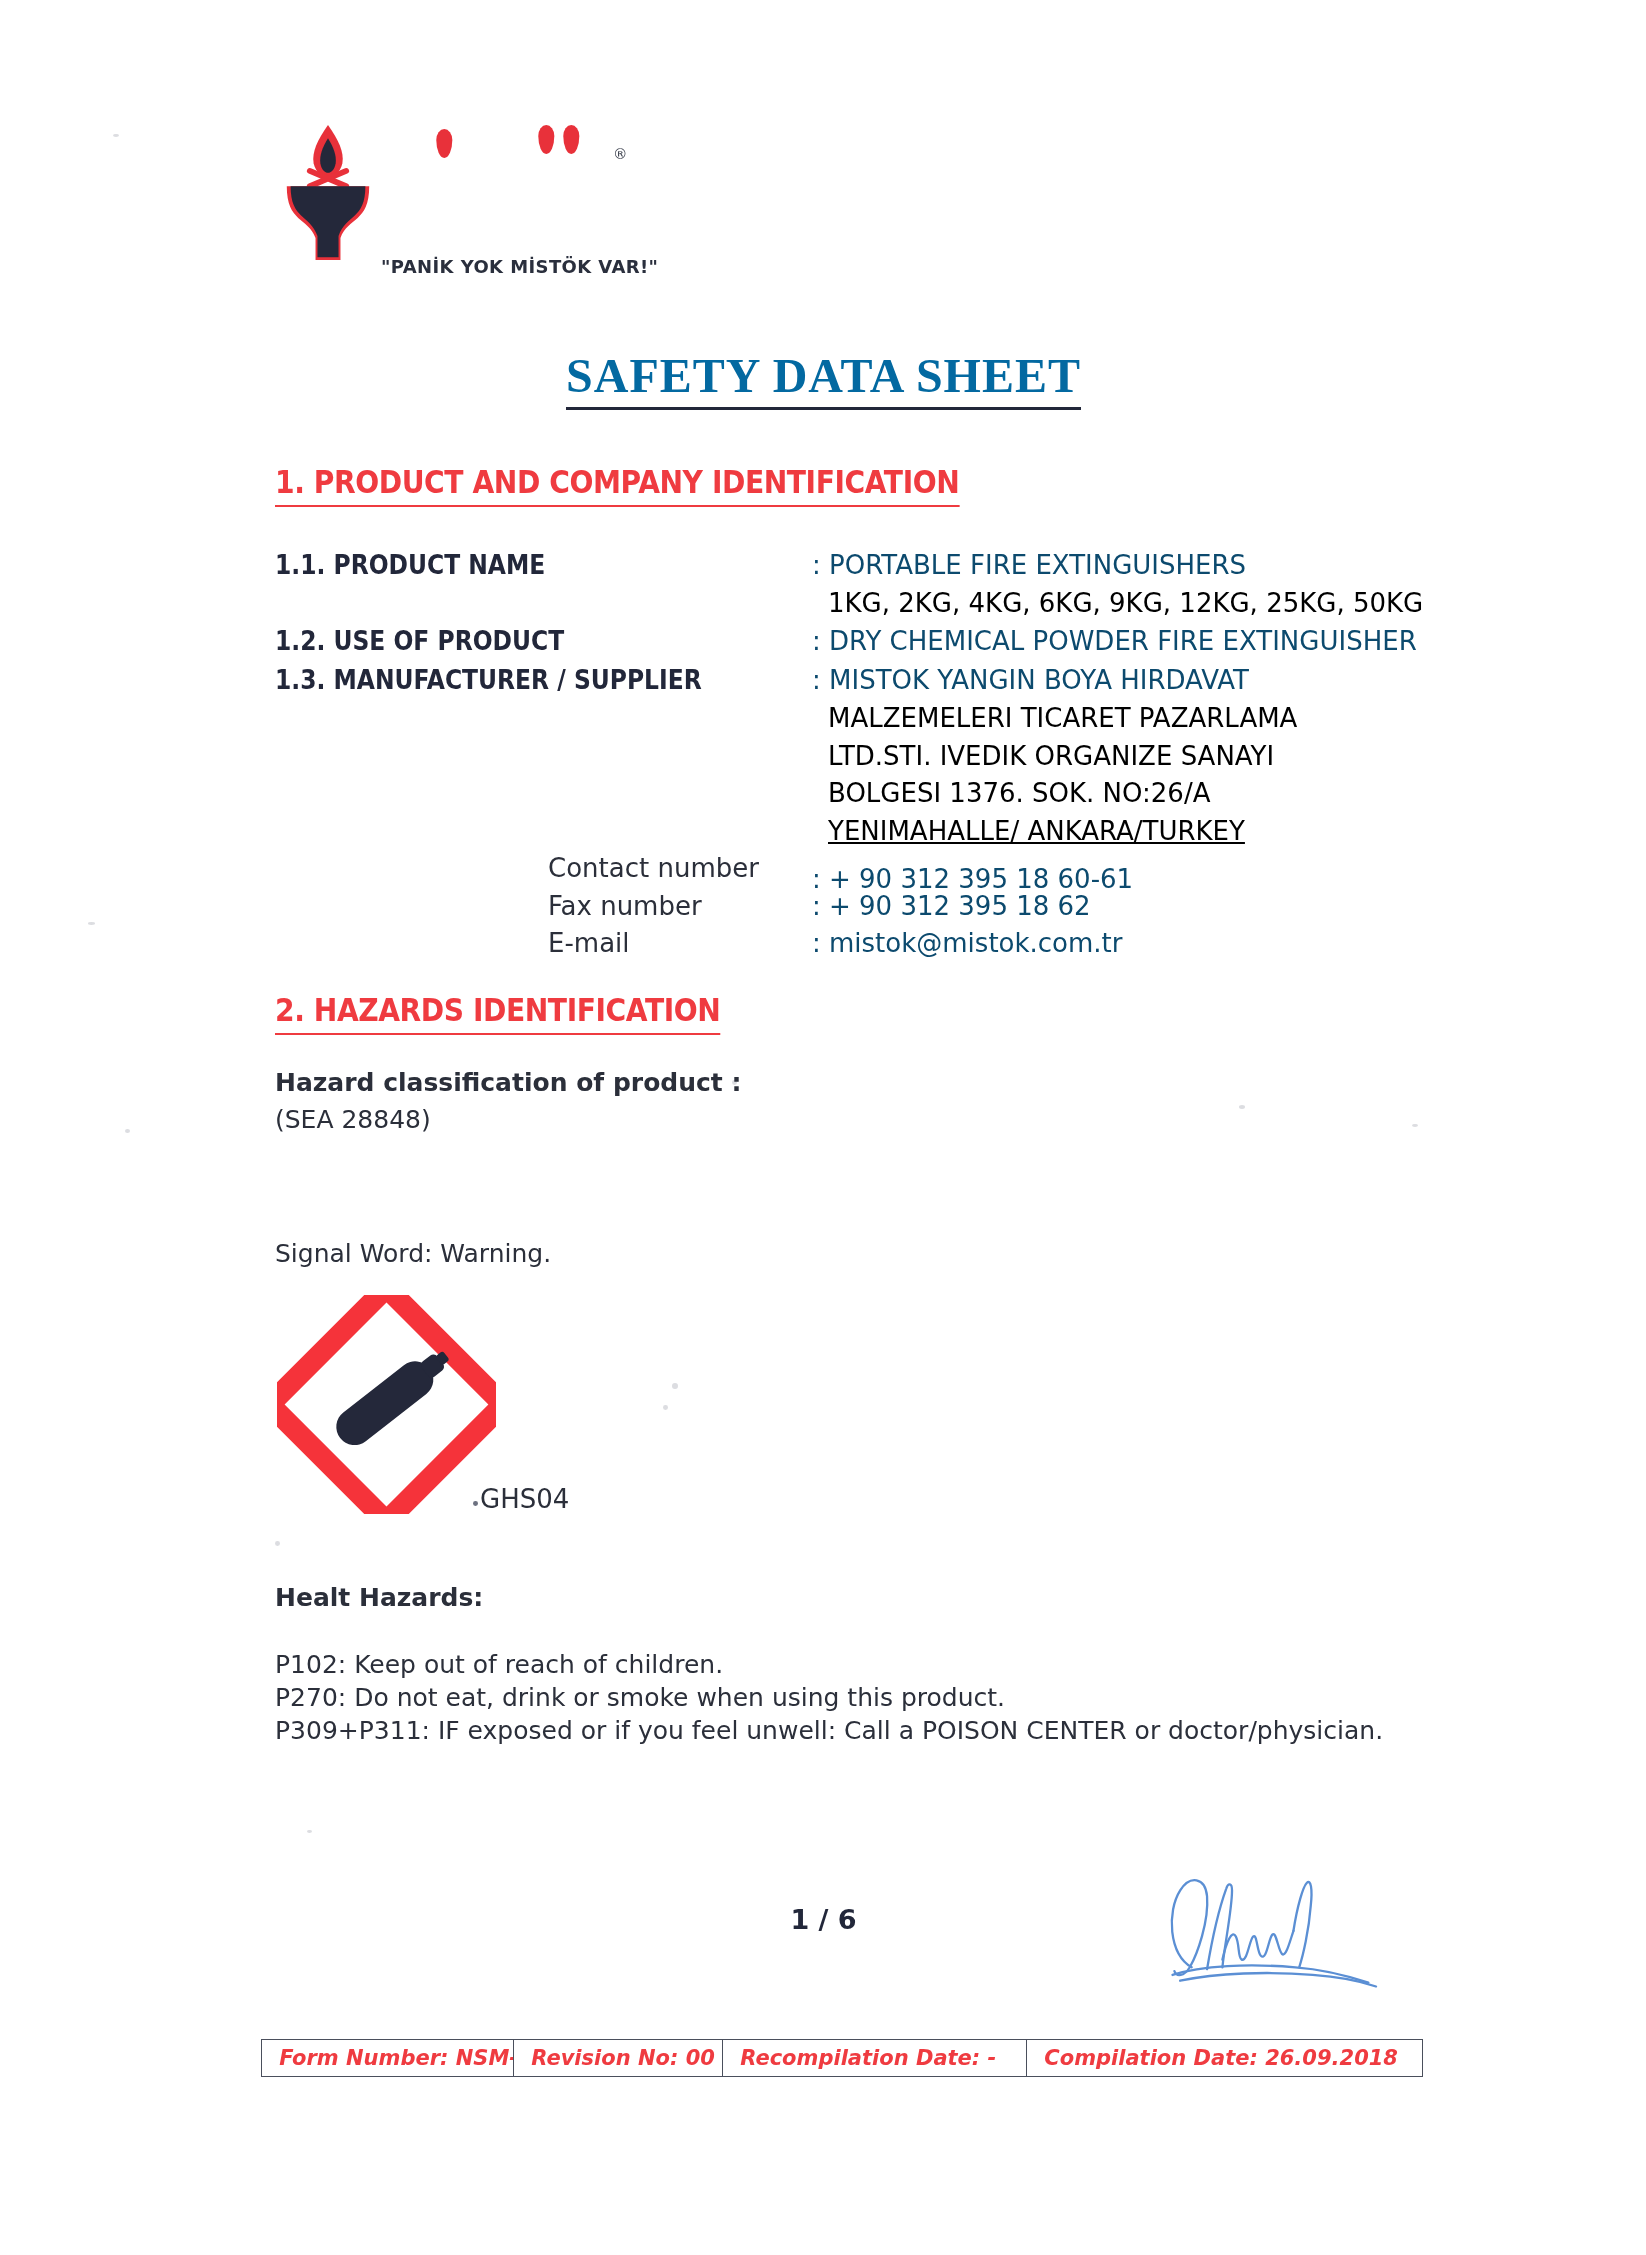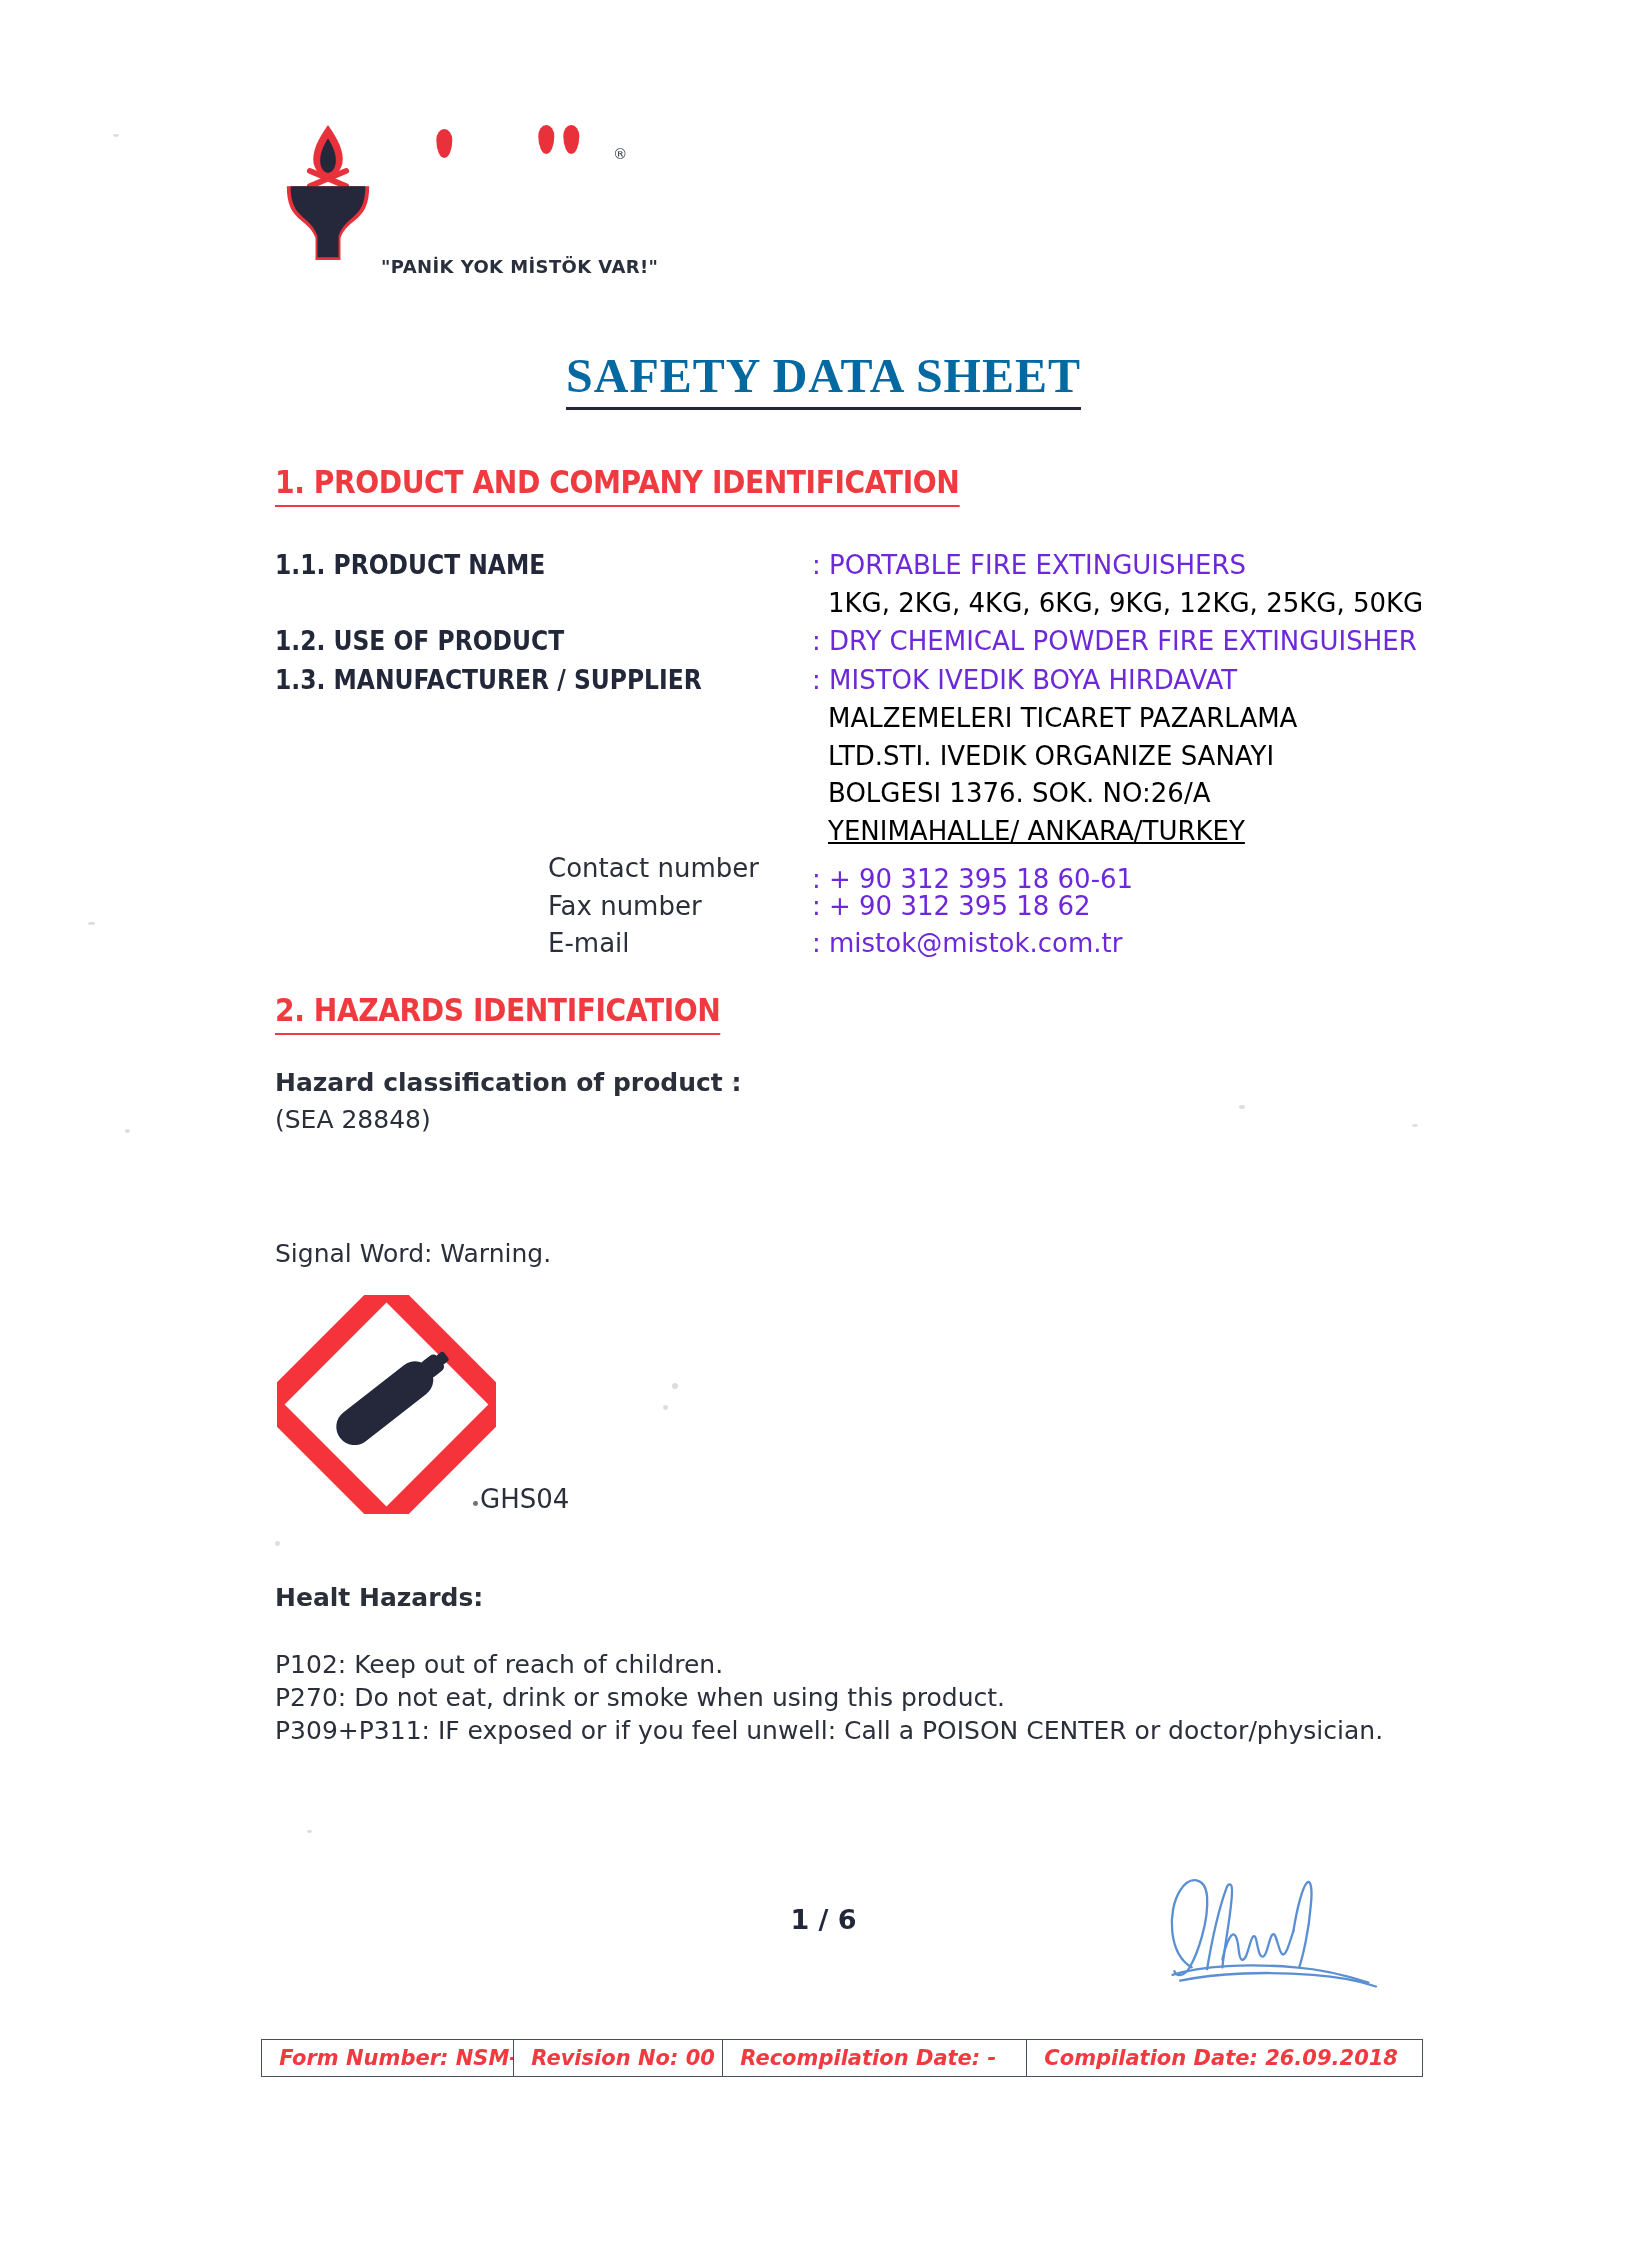--- a/index.html
+++ b/index.html
@@ -130,21 +130,21 @@
     font-family: "DejaVu Sans", sans-serif;
     font-size: 26px;
     color: #2b2f3a;
     white-space: nowrap;
   }
   .kv-value {
     position: absolute;
     left: 812px;
     font-family: "DejaVu Sans", sans-serif;
     font-size: 26px;
-    color: #6d28d9;
+    color: #0c4a6e;
     white-space: nowrap;
   }
   .kv-cont {
     position: absolute;
     left: 828px;
     font-family: "DejaVu Sans", sans-serif;
     font-size: 26px;
     color: #000000;
     white-space: nowrap;
   }
@@ -283,21 +283,21 @@
   </div>
 
   <div class="kv-label" style="top:550px;">1.1. PRODUCT NAME</div>
   <div class="kv-value" style="top:550px;">: PORTABLE FIRE EXTINGUISHERS</div>
   <div class="kv-cont" style="top:588px;">1KG, 2KG, 4KG, 6KG, 9KG, 12KG, 25KG, 50KG</div>
 
   <div class="kv-label" style="top:626px;">1.2. USE OF PRODUCT</div>
   <div class="kv-value" style="top:626px;">: DRY CHEMICAL POWDER FIRE EXTINGUISHER</div>
 
   <div class="kv-label" style="top:665px;">1.3. MANUFACTURER / SUPPLIER</div>
-  <div class="kv-value" style="top:665px;">: MISTOK IVEDIK BOYA HIRDAVAT</div>
+  <div class="kv-value" style="top:665px;">: MISTOK YANGIN BOYA HIRDAVAT</div>
 
   <div class="kv-cont" style="top:703px;">MALZEMELERI TICARET PAZARLAMA</div>
   <div class="kv-cont" style="top:741px;">LTD.STI. IVEDIK ORGANIZE SANAYI</div>
   <div class="kv-cont" style="top:778px;">BOLGESI 1376. SOK. NO:26/A</div>
   <div class="kv-cont" style="top:816px;text-decoration:underline;">YENIMAHALLE/ ANKARA/TURKEY</div>
 
   <div class="kv-sublabel" style="top:853px;">Contact number</div>
   <div class="kv-value" style="top:864px;">: + 90 312 395 18 60-61</div>
 
   <div class="kv-sublabel" style="top:891px;">Fax number</div>

